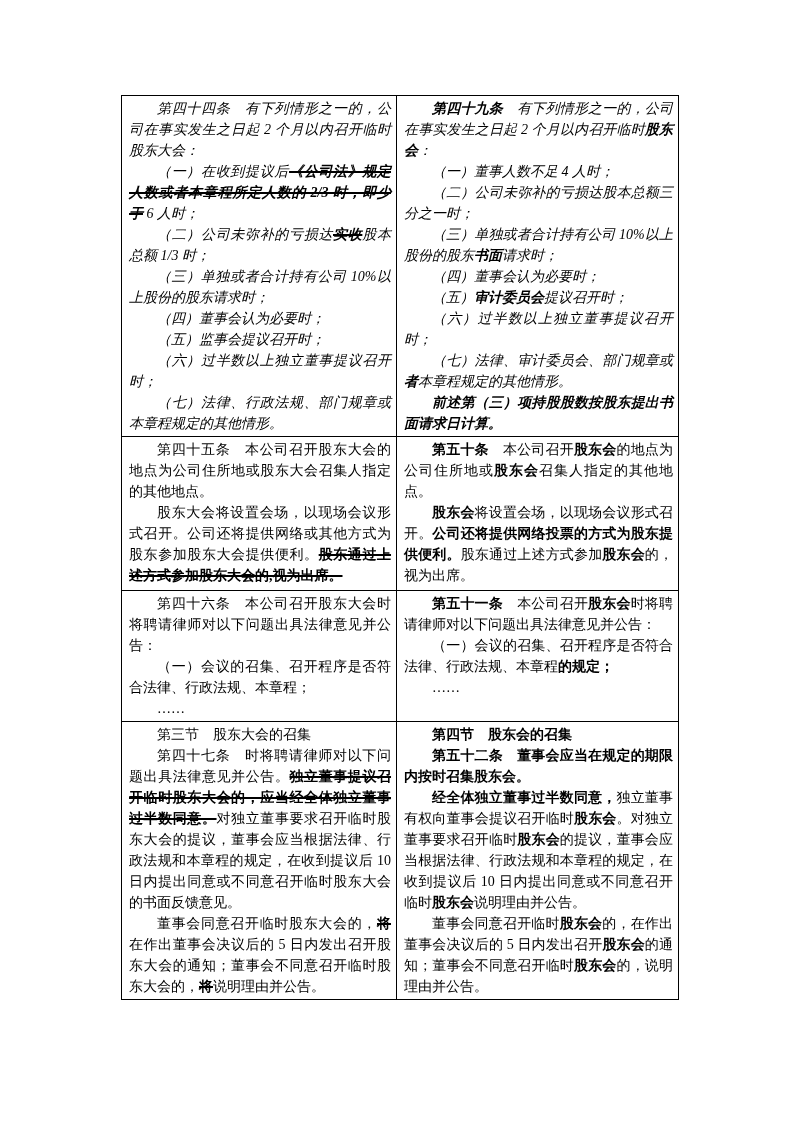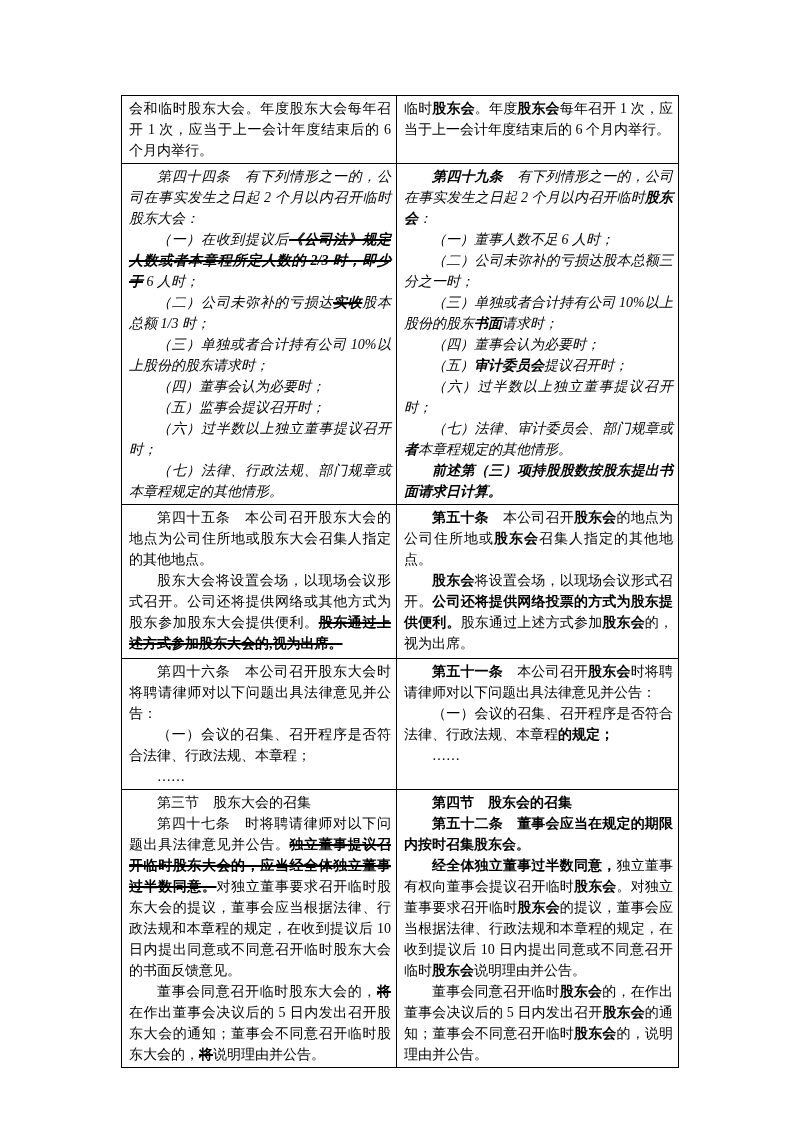--- a/index.html
+++ b/index.html
@@ -50,42 +50,34 @@
 </head>
 <body>
 
 <div class="page">
   <table class="cmp">
     <colgroup>
       <col class="c-left">
       <col class="c-right">
     </colgroup>
     <tbody>
-        <tr class="r0">
-          <td>
-            <div class="para no-indent"><span>会和临时股东大会。年度股东大会每年召开 1 次，应当于上一会计年度结束后的 6 个月内举行。</span></div>
-          </td>
-          <td>
-            <div class="para no-indent"><span>临时</span><span class="b">股东会</span><span>。年度</span><span class="b">股东会</span><span>每年召开 1 次，应当于上一会计年度结束后的 6 个月内举行。</span></div>
-          </td>
-        </tr>
         <tr class="r1">
           <td>
             <div class="para"><span>第四十四条　有下列情形之一的，公司在事实发生之日起 2 个月以内召开临时股东大会：</span></div>
             <div class="para"><span>（一）在收到提议后</span><span class="b s">《公司法》规定人数或者本章程所定人数的 2/3 时，即少于</span><span> 6 人时；</span></div>
             <div class="para"><span>（二）公司未弥补的亏损达</span><span class="b s">实收</span><span>股本总额 1/3 时；</span></div>
             <div class="para"><span>（三）单独或者合计持有公司 10%以上股份的股东请求时；</span></div>
             <div class="para"><span>（四）董事会认为必要时；</span></div>
             <div class="para"><span>（五）监事会提议召开时；</span></div>
             <div class="para"><span>（六）过半数以上独立董事提议召开时；</span></div>
             <div class="para"><span>（七）法律、行政法规、部门规章或本章程规定的其他情形。</span></div>
           </td>
           <td>
             <div class="para"><span class="b">第四十九条</span><span>　有下列情形之一的，公司在事实发生之日起 2 个月以内召开临时</span><span class="b">股东会</span><span>：</span></div>
-            <div class="para"><span>（一）董事人数不足 6 人时；</span></div>
+            <div class="para"><span>（一）董事人数不足 4 人时；</span></div>
             <div class="para"><span>（二）公司未弥补的亏损达股本总额三分之一时；</span></div>
             <div class="para"><span>（三）单独或者合计持有公司 10%以上股份的股东</span><span class="b">书面</span><span>请求时；</span></div>
             <div class="para"><span>（四）董事会认为必要时；</span></div>
             <div class="para"><span>（五）</span><span class="b">审计委员会</span><span>提议召开时；</span></div>
             <div class="para"><span>（六）过半数以上独立董事提议召开时；</span></div>
             <div class="para"><span>（七）法律、审计委员会、部门规章或</span><span class="b">者</span><span>本章程规定的其他情形。</span></div>
             <div class="para"><span class="b">前述第（三）项持股股数按股东提出书面请求日计算。</span></div>
           </td>
         </tr>
         <tr class="r2">

